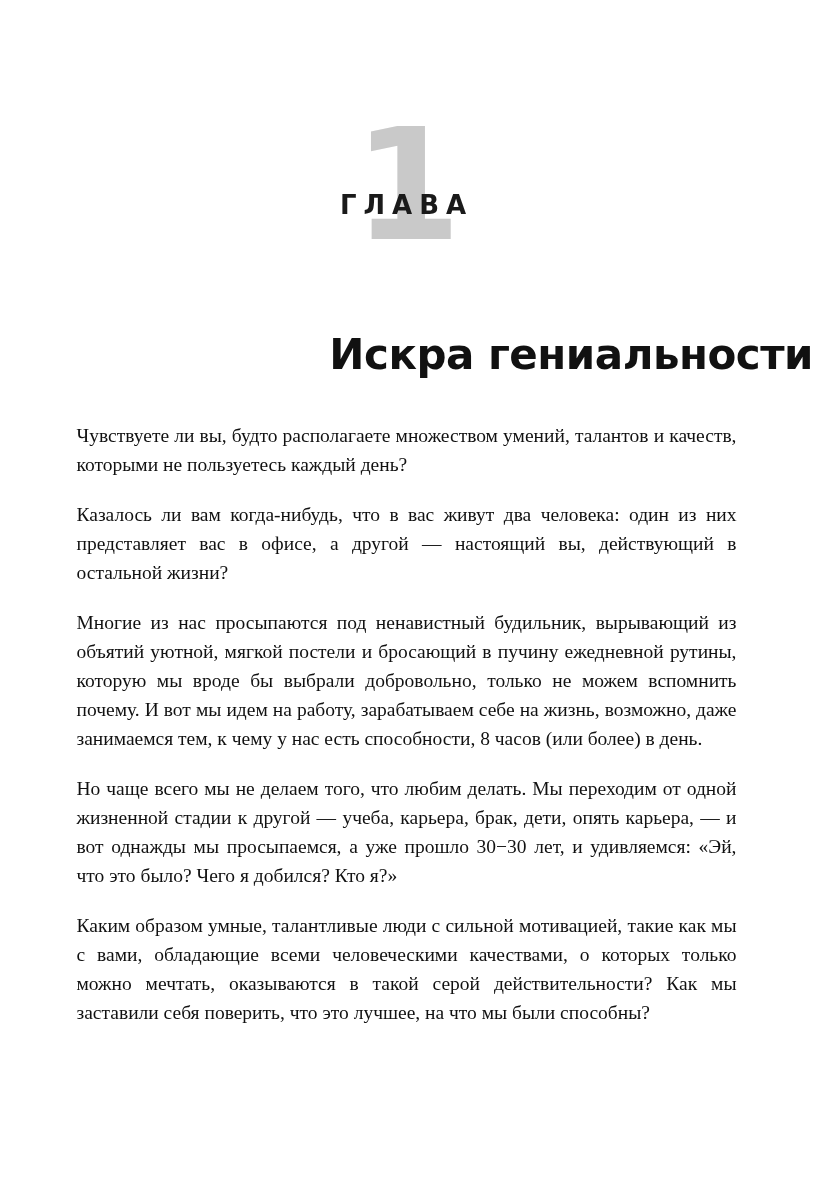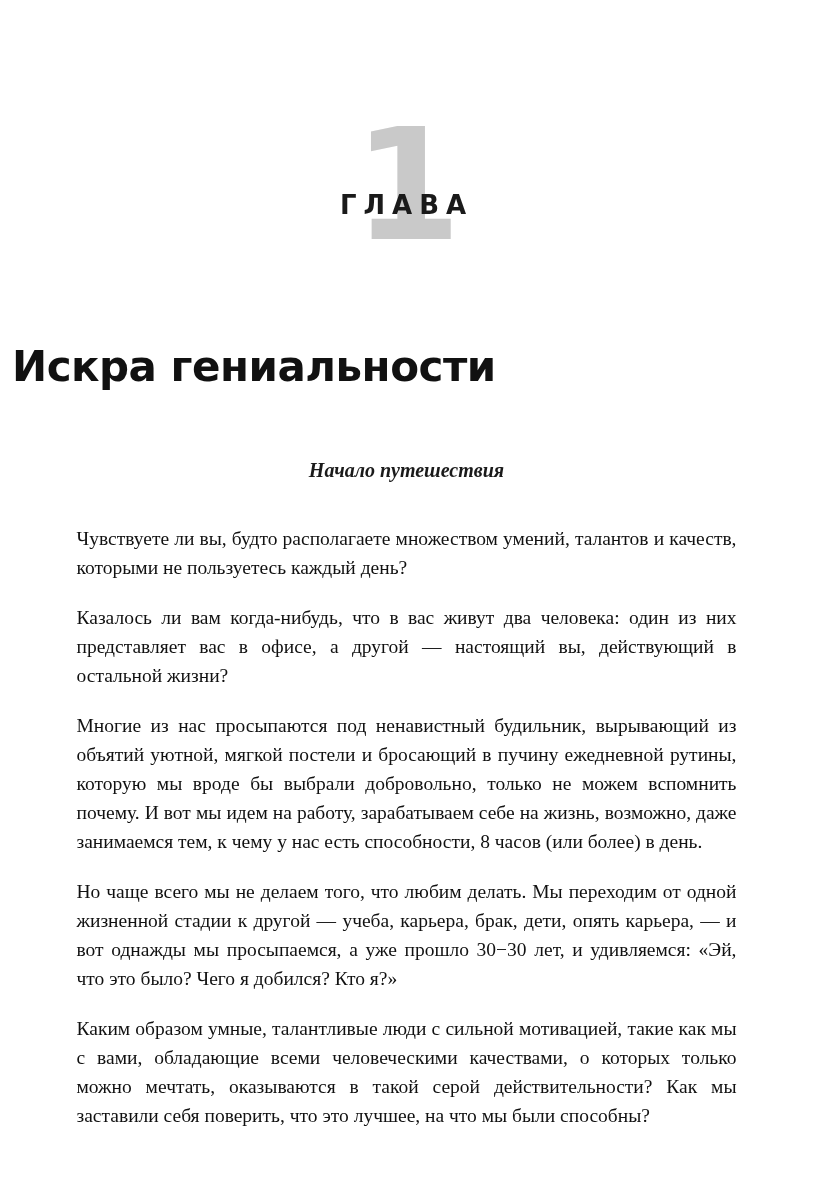--- a/index.html
+++ b/index.html
@@ -45,22 +45,22 @@
     top: 72px;
     text-align: center;
     font-family: "DejaVu Sans", sans-serif;
     font-weight: bold;
     font-size: 26px;
     letter-spacing: 7px;
     color: #1a1a1a;
   }
 
   .chapter-title {
-    margin: 12px;
-    text-align: left;
+    margin: 0;
+    text-align: right;
     font-family: "DejaVu Sans", sans-serif;
     font-weight: bold;
     font-size: 42px;
     letter-spacing: -0.5px;
     color: #111111;
     padding-top: 22px;
   }
 
   .chapter-subtitle {
     margin: 0;
@@ -98,21 +98,20 @@
 
 <div class="page">
 
   <div class="chapter-head">
     <div class="chapter-number">1</div>
     <div class="chapter-word">ГЛАВА</div>
   </div>
 
   <h1 class="chapter-title">Искра гениальности</h1>
 
-  <h2 class="chapter-subtitle">Начало путешествия</h2>
 
   <div class="body-text">
     <p>Чувствуете ли вы, будто располагаете множеством умений, талантов и качеств, которыми не пользуетесь каждый день?</p>
     <p>Казалось ли вам когда-нибудь, что в вас живут два человека: один из них представляет вас в офисе, а другой — настоящий вы, действующий в остальной жизни?</p>
     <p>Многие из нас просыпаются под ненавистный будильник, вырывающий из объятий уютной, мягкой постели и бросающий в пучину ежедневной рутины, которую мы вроде бы выбрали добровольно, только не можем вспомнить почему. И вот мы идем на работу, зарабатываем себе на жизнь, возможно, даже занимаемся тем, к чему у нас есть способности, 8 часов (или более) в день.</p>
     <p>Но чаще всего мы не делаем того, что любим делать. Мы переходим от одной жизненной стадии к другой — учеба, карьера, брак, дети, опять карьера, — и вот однажды мы просыпаемся, а уже прошло 30−30 лет, и удивляемся: «Эй, что это было? Чего я добился? Кто я?»</p>
     <p>Каким образом умные, талантливые люди с сильной мотивацией, такие как мы с вами, обладающие всеми человеческими качествами, о которых только можно мечтать, оказываются в такой серой действительности? Как мы заставили себя поверить, что это лучшее, на что мы были способны?</p>
   </div>
 
 </div>

